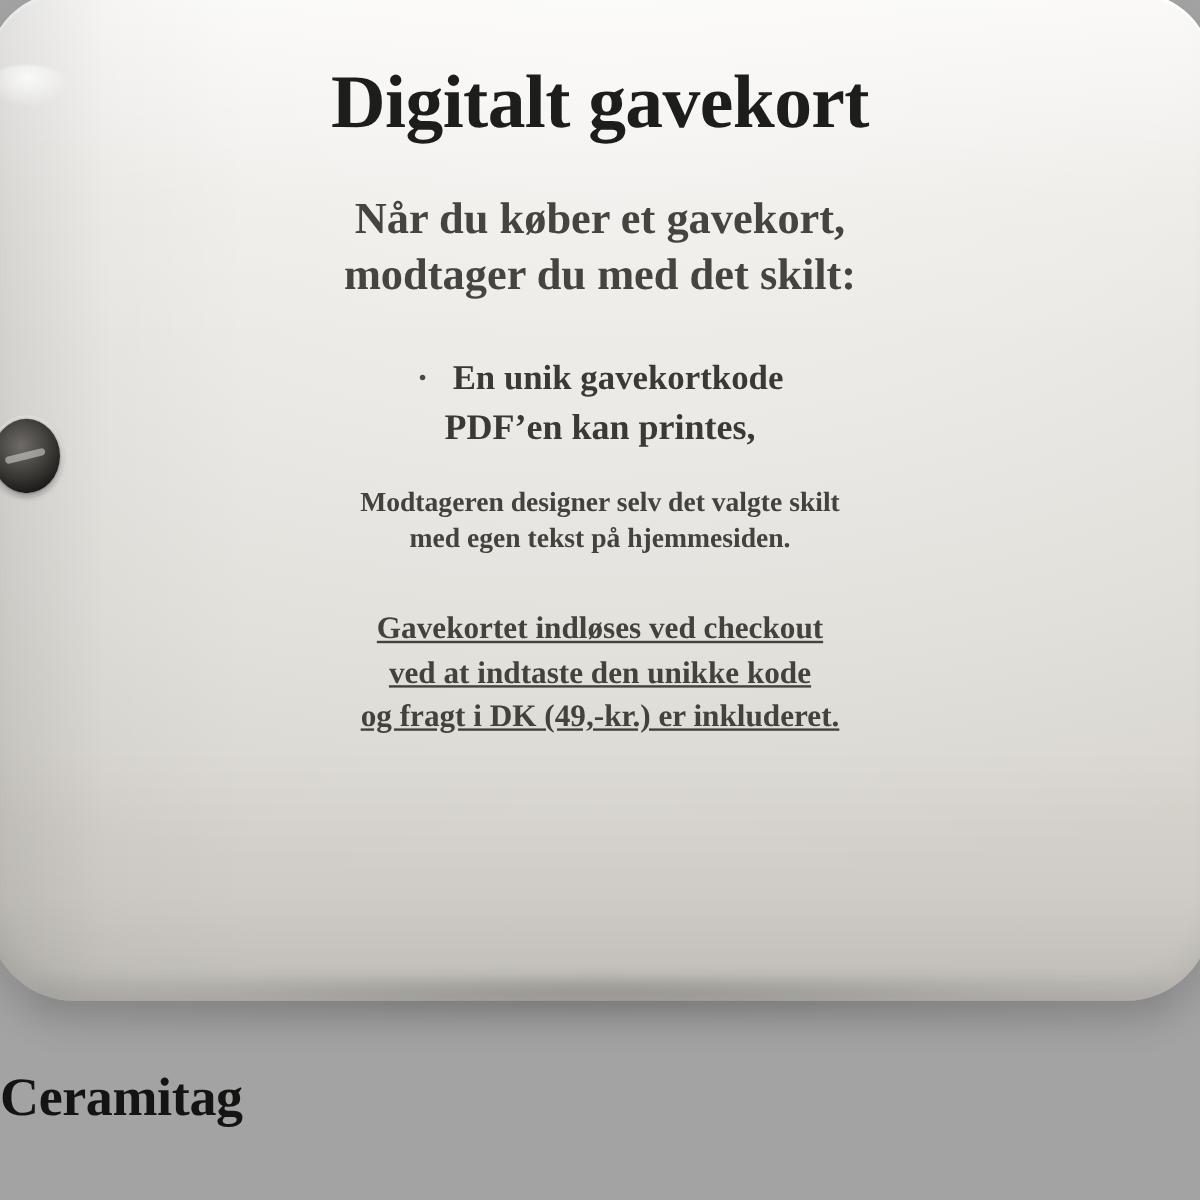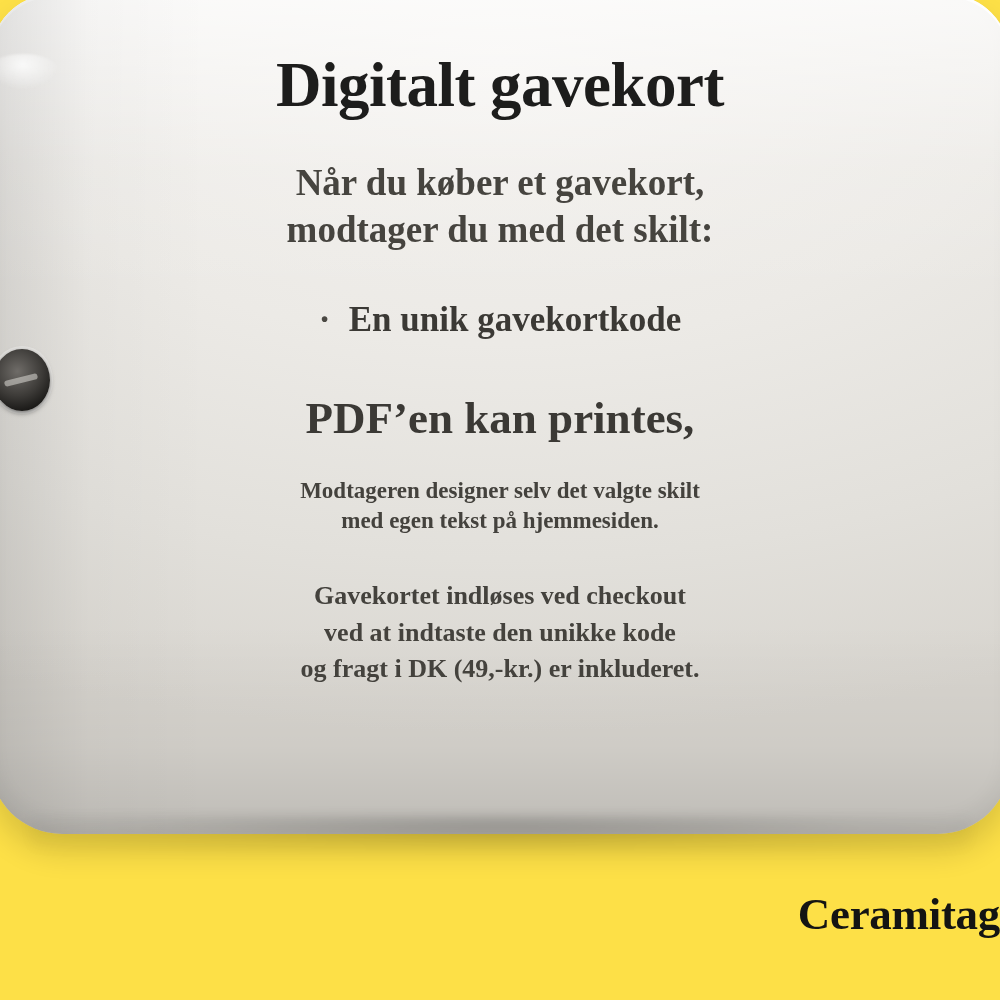--- a/index.html
+++ b/index.html
@@ -8,21 +8,21 @@
     height: 1000px;
     background: #ffffff;
     font-family: "Liberation Serif", serif;
     overflow: hidden;
   }
 
   #page {
     position: relative;
     width: 1000px;
     height: 1000px;
-    background: #fde047;
+    background: #a3a3a3;
   }
 
   
   .plaque {
     position: absolute;
     left: -10px;
     top: -6px;
     width: 1020px;
     height: 840px;
     background:
@@ -127,62 +127,62 @@
     color: #46443f;
   }
 
   .bullets {
     margin-top: 42px;
     display: inline-block;
     text-align: left;
     list-style: none;
   }
   .bullets li {
-    font-size: 35px;
+    font-size: 29px;
     font-weight: 700;
     line-height: 1.42;
     color: #3b3935;
     white-space: nowrap;
   }
   .bullets li .dot {
     display: inline-block;
     width: 30px;
     color: #4a4843;
   }
 
   .pdfnote {
-    margin-top: 44px;
-    font-size: 45px;
+    font-size: 30px;
     font-weight: 700;
     line-height: 1.3;
     color: #3b3935;
   }
 
   .designer {
     margin-top: 28px;
     font-size: 23px;
     font-weight: 700;
     line-height: 1.32;
     color: #44423d;
   }
 
   .redeem {
     margin-top: 42px;
     font-size: 26px;
     font-weight: 700;
     line-height: 1.40;
     color: #44423d;
+    text-decoration: underline;
   }
 
   .brand {
     position: absolute;
     left: 0;
     top: 888px;
     width: 1000px;
-    text-align: right;
+    text-align: left;
     font-size: 45px;
     font-weight: 700;
     letter-spacing: -0.3px;
     color: #141413;
   }
 </style>
 </head>
 <body>
 
 <div id="page">

